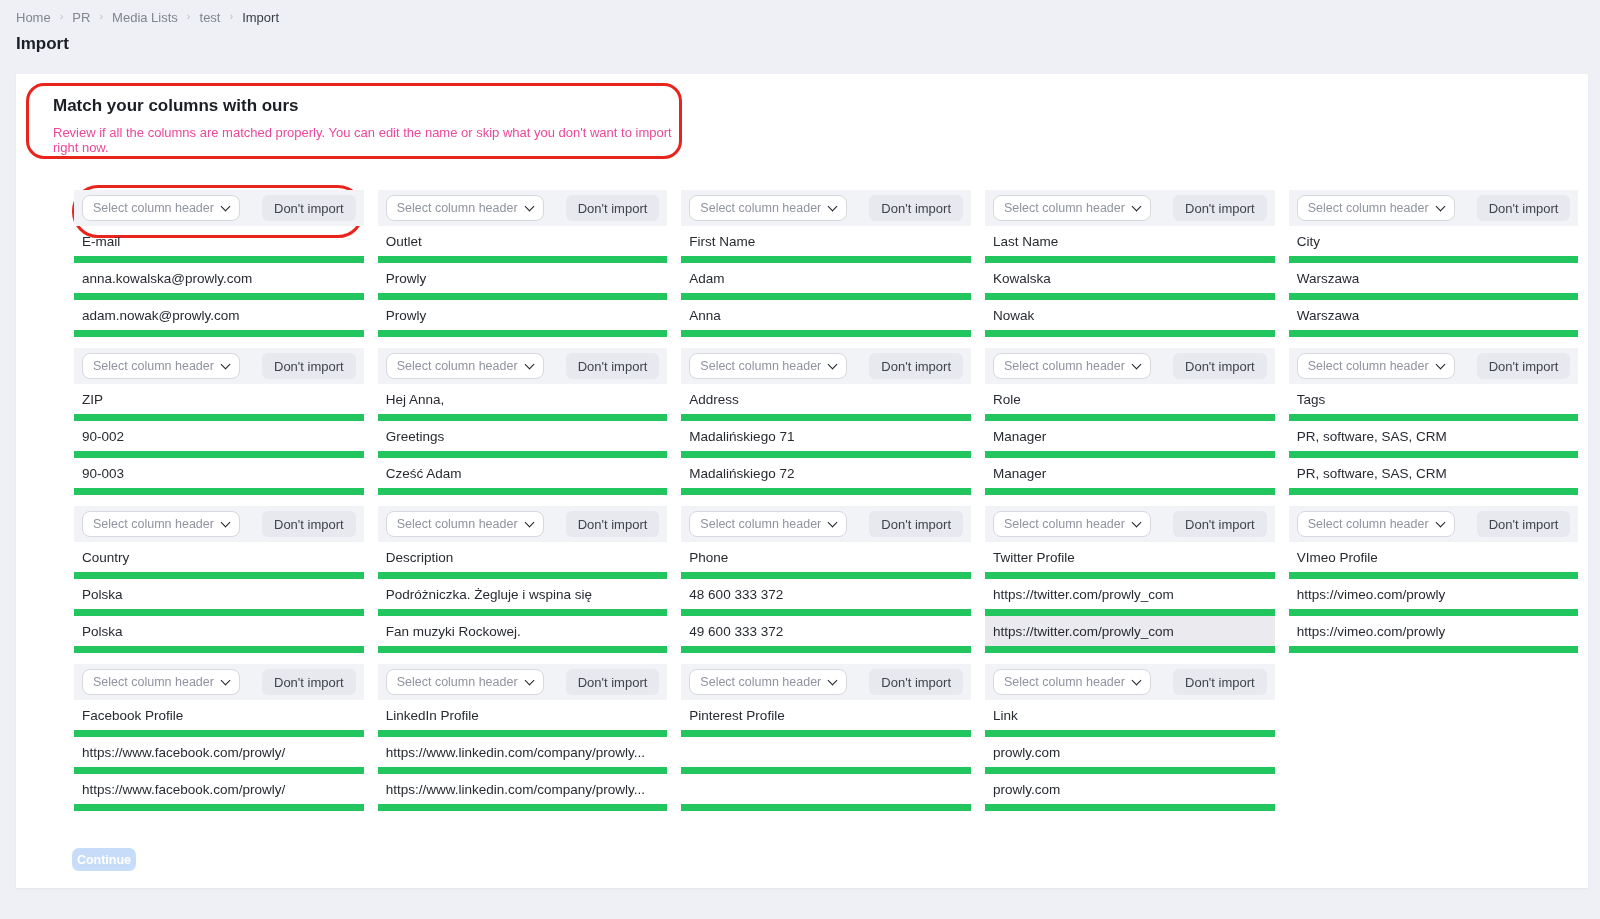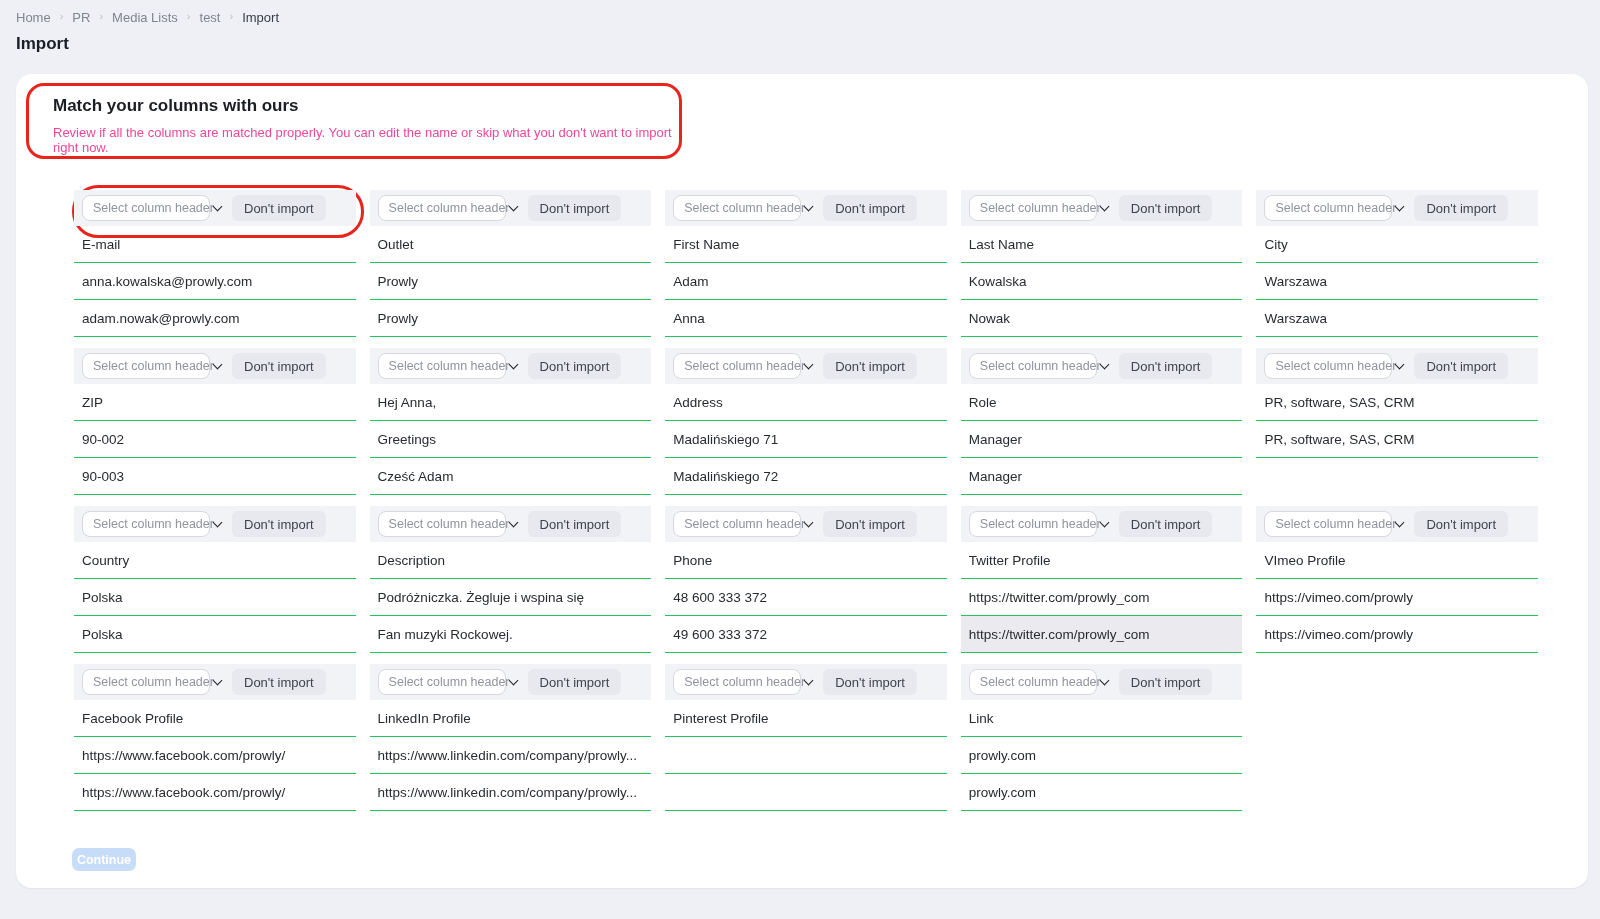--- a/index.html
+++ b/index.html
@@ -18,21 +18,21 @@
   .breadcrumb .crumb { cursor:pointer; }
   .breadcrumb .crumb.current { color:#383c45; }
   .breadcrumb .sep { color:#b9bdc4; font-size:11px; }
   .page-title {
     position:absolute; left:16px; top:34px;
     font-size:17px; font-weight:700; color:#1b1e24;
   }
   .card {
     position:absolute; left:16px; top:74px;
     width:1572px; height:814px;
-    background:#ffffff; border-radius:16px;
+    background:#ffffff; border-radius:0;
     box-shadow:0 1px 2px rgba(20,24,40,.05);
   }
   .intro { position:absolute; left:37px; top:22px; width:640px; }
   .intro h2 { font-size:17px; font-weight:700; color:#1b1e24; margin-bottom:9px; }
   .intro p { font-size:13px; color:#ec4899; }
   .red-annotation {
     position:absolute; border:3px solid #e8251c; pointer-events:none;
   }
   .intro-annotation { left:10px; top:9px; width:656px; height:76px; border-radius:18px; }
   .controls-annotation { left:56px; top:111px; width:292px; height:53px; border-radius:26px; }
@@ -40,41 +40,41 @@
   .group {
     display:grid; grid-template-columns:repeat(5, 1fr);
     column-gap:14px; margin-bottom:11px;
   }
   .col { display:flex; flex-direction:column; }
   .strip {
     height:36px; background:#f2f3f7;
     display:flex; align-items:center; padding:0 8px;
   }
   .select {
-    width:128px; height:26px; background:#ffffff;
+    width:158px; height:26px; background:#ffffff;
     border:1px solid #d6d8de; border-radius:8px;
     display:flex; align-items:center; justify-content:space-between;
     padding:0 10px; cursor:pointer;
   }
   .select-label { font-size:12.5px; color:#9094a0; white-space:nowrap; }
   .chevron {
     width:7px; height:7px; margin-top:-4px;
     border-right:1.7px solid #1e2126; border-bottom:1.7px solid #1e2126;
     transform:rotate(45deg); flex:none;
   }
   .dont-import {
     margin-left:22px; height:26px; padding:0 12px;
     background:#e8e9ee; border:none; border-radius:6px;
     font-family:"Liberation Sans", sans-serif;
     font-size:13px; color:#3e434c; cursor:pointer; white-space:nowrap;
   }
   .cell {
     height:37px; display:flex; align-items:center;
     padding:0 8px; font-size:13.5px; color:#272b31;
-    border-bottom:1px solid #22c55e;
+    border-bottom:7px solid #22c55e;
     white-space:nowrap; overflow:hidden;
   }
   .cell.highlight { background:#ebebef; }
   .continue-btn {
     position:absolute; left:56px; top:774px;
     width:64px; height:23px;
     background:#c6dcf8; color:#ffffff;
     border:none; border-radius:7px;
     font-family:"Liberation Sans", sans-serif;
     font-size:12.5px; font-weight:700;
@@ -227,20 +227,21 @@
   </div>
 
   <div class="col">
     <div class="strip">
       <div class="select">
         <span class="select-label">Select column header</span>
         <span class="chevron"></span>
       </div>
       <button class="dont-import">Don't import</button>
     </div>
+    <div class="cell header-cell">Tags</div>
     <div class="cell row-cell r0">PR, software, SAS, CRM</div>
     <div class="cell row-cell r1">PR, software, SAS, CRM</div>
   </div>
 </div>
       <div class="group">
   <div class="col">
     <div class="strip">
       <div class="select">
         <span class="select-label">Select column header</span>
         <span class="chevron"></span>

